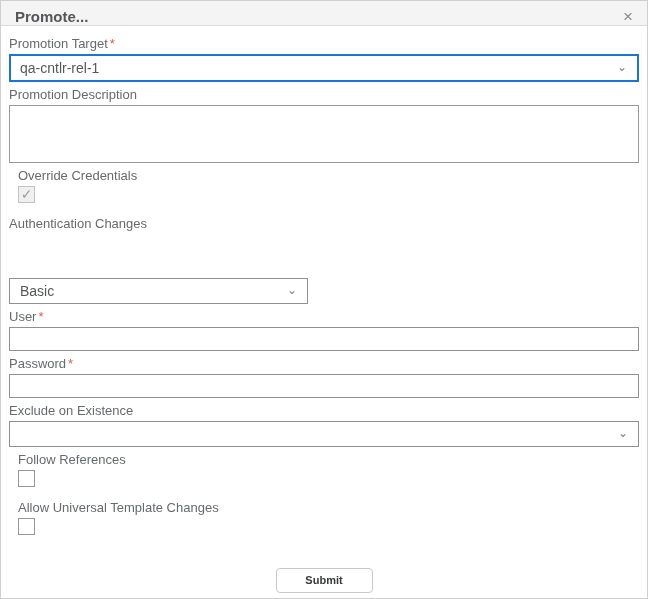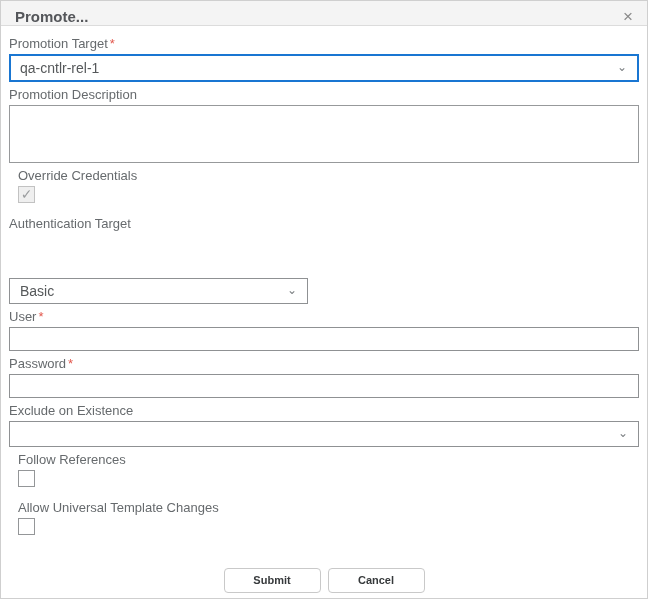--- a/index.html
+++ b/index.html
@@ -182,21 +182,21 @@
       <div class="field-label">
         <span>Override Credentials</span>
       </div>
       <div class="checkbox checked disabled">
         <span class="check-glyph">✓</span>
       </div>
     </div>
 
     <div class="field-group">
       <div class="field-label">
-        <span>Authentication Target</span>
+        <span>Authentication Changes</span>
       </div>
       <div class="sel narrow">
         <span class="sel-value">Basic</span>
         <span class="chevron">⌄</span>
       </div>
     </div>
 
     <div class="field-group">
       <div class="field-label">
         <span>User</span><span class="req-mark">*</span>
@@ -232,16 +232,15 @@
       <div class="field-label">
         <span>Allow Universal Template Changes</span>
       </div>
       <div class="checkbox"></div>
     </div>
 
   </div>
 
   <div class="dialog-footer">
     <button class="btn">Submit</button>
-    <button class="btn">Cancel</button>
   </div>
 
 </div>
 
 </body></html>

